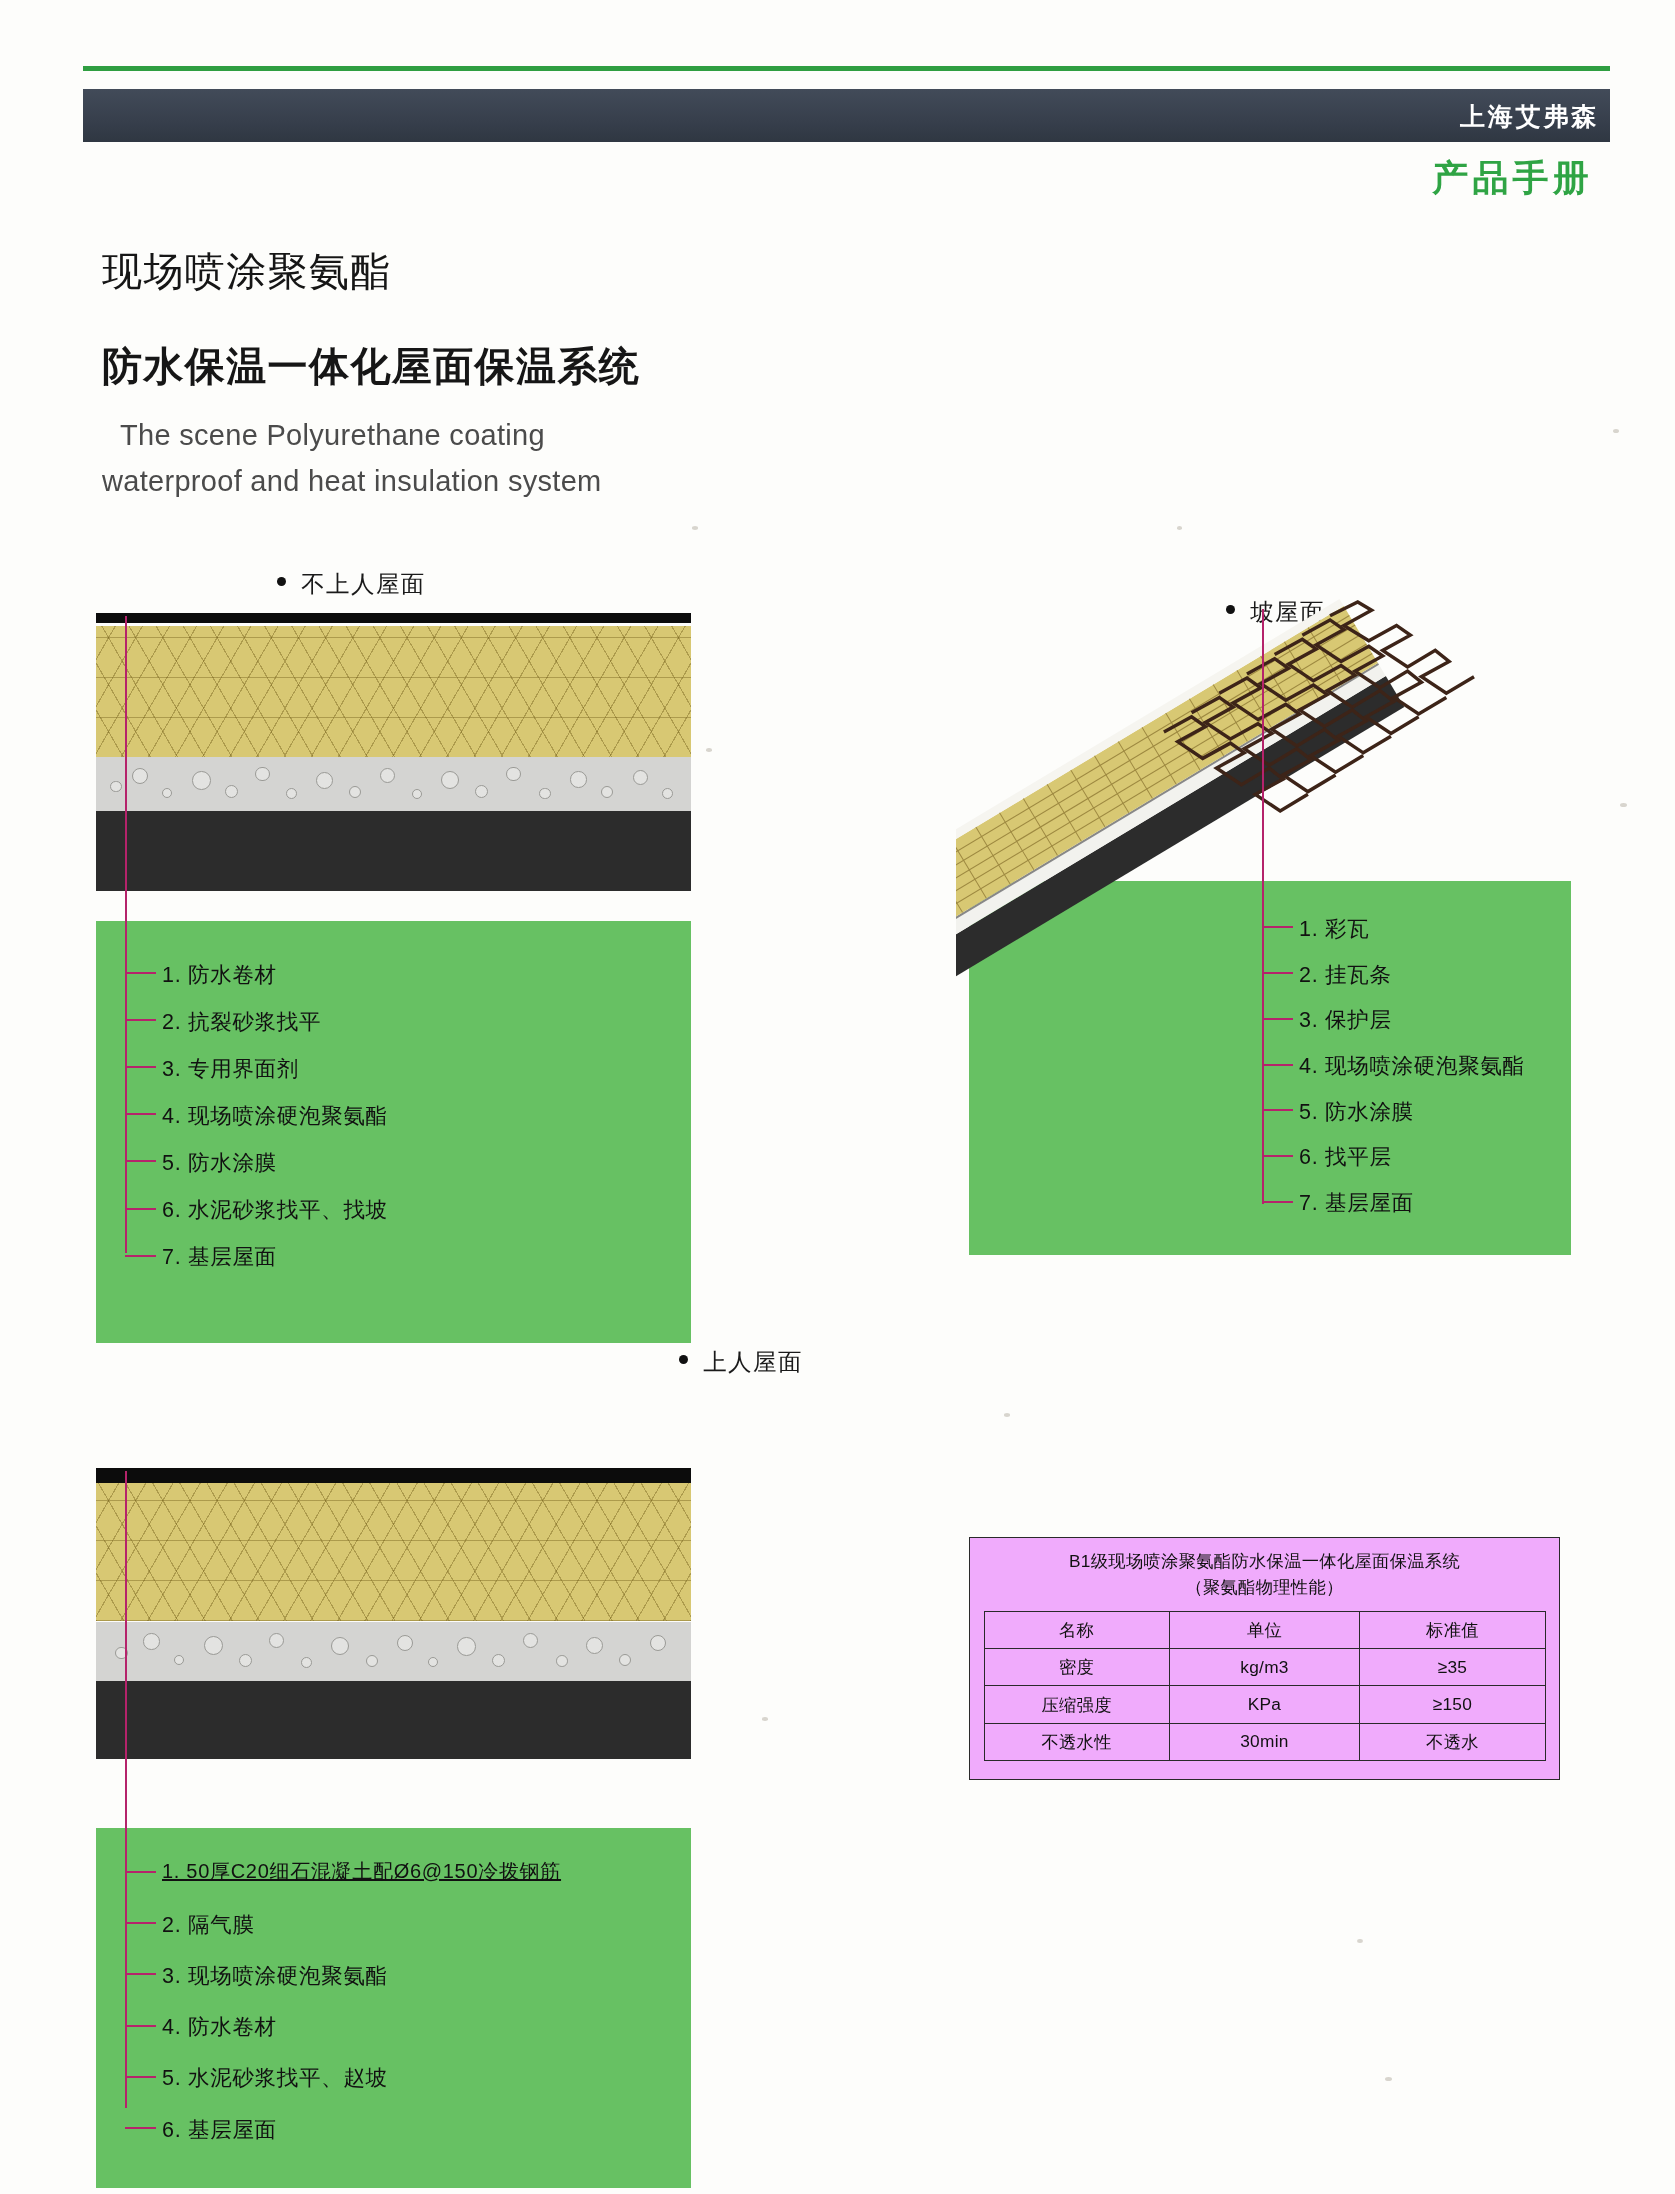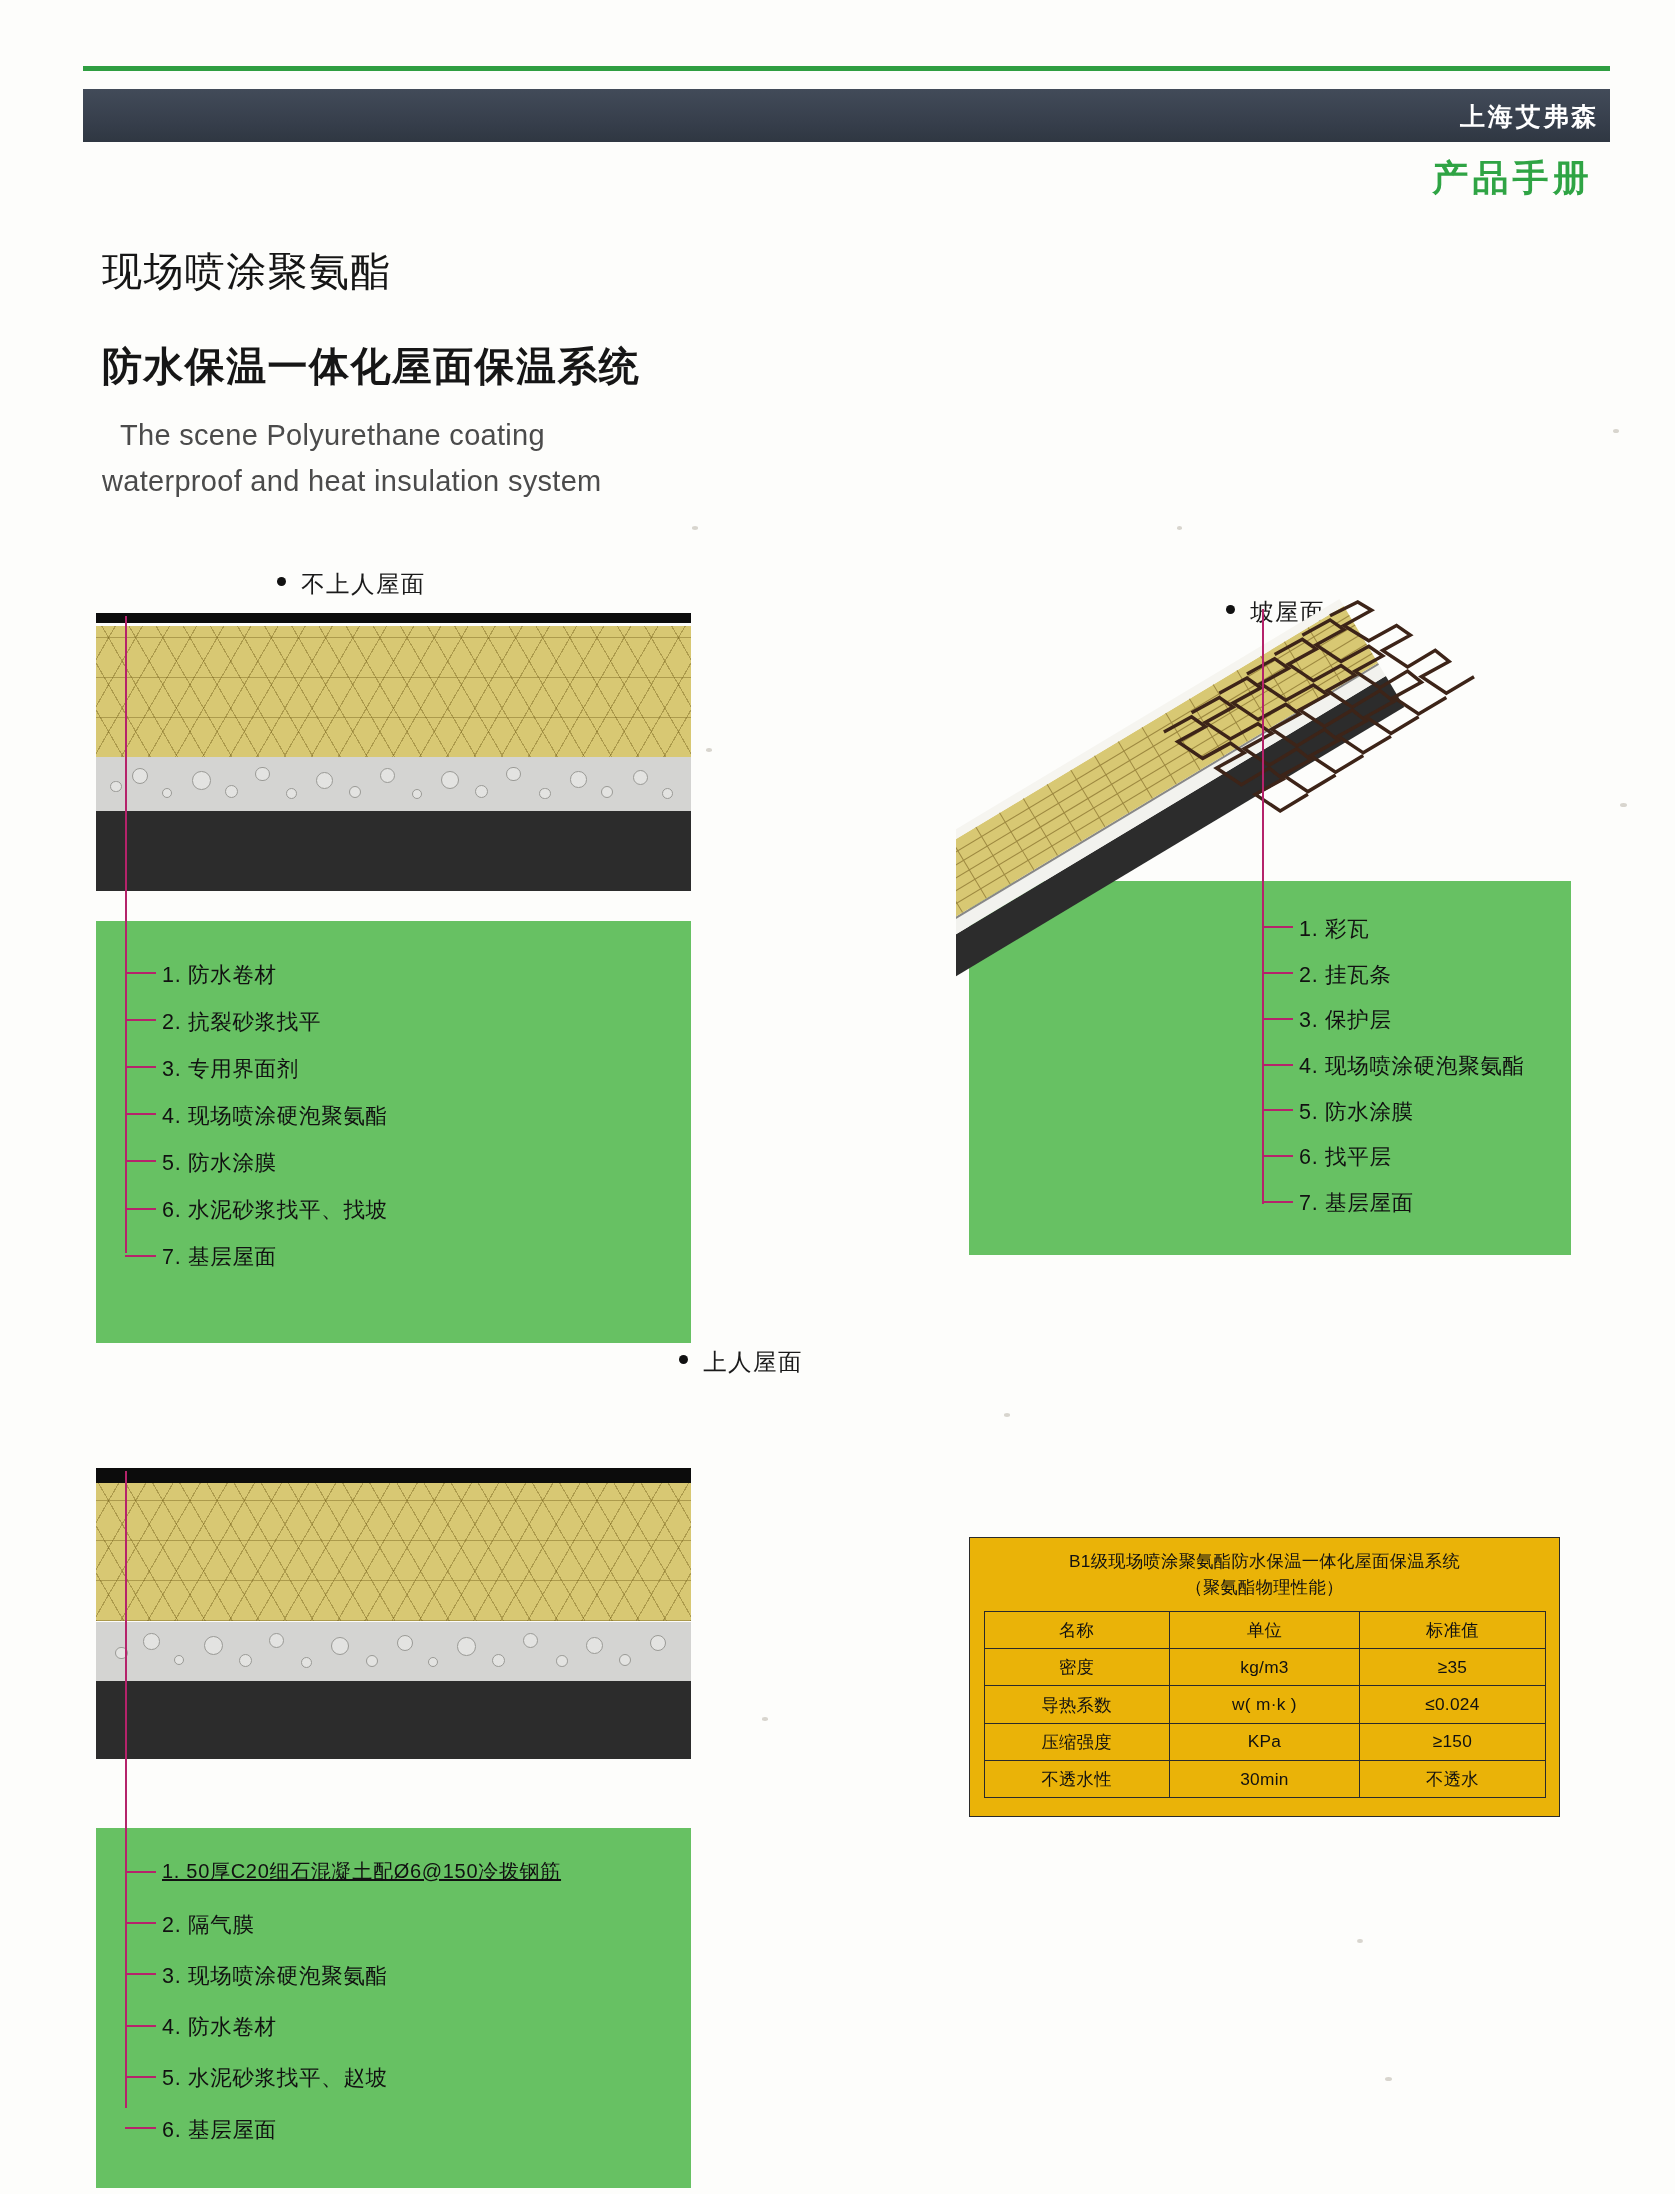--- a/index.html
+++ b/index.html
@@ -187,21 +187,21 @@
   }
   .legend-item.small { font-size: 20px; text-decoration: underline; }
 
   
   .table-box {
     position: absolute;
     left: 969px;
     top: 1537px;
     width: 589px;
     border: 1.4px solid #2a2a2a;
-    background: #eab308;
+    background: #f0abfc;
   }
   .table-title {
     text-align: center;
     font-size: 17.3px;
     line-height: 1.5;
     padding: 11px 7px 9.7px;
     color: #111;
     letter-spacing: 0.3px;
   }
   table.spec {
@@ -444,25 +444,20 @@
           <td style="width:33%">名称</td>
           <td style="width:34%">单位</td>
           <td style="width:33%">标准值</td>
         </tr>
         <tr>
           <td>密度</td>
           <td>kg/m3</td>
           <td>≥35</td>
         </tr>
         <tr>
-          <td>导热系数</td>
-          <td>w( m·k )</td>
-          <td>≤0.024</td>
-        </tr>
-        <tr>
           <td>压缩强度</td>
           <td>KPa</td>
           <td>≥150</td>
         </tr>
         <tr>
           <td>不透水性</td>
           <td>30min</td>
           <td>不透水</td>
         </tr>
       </tbody>

